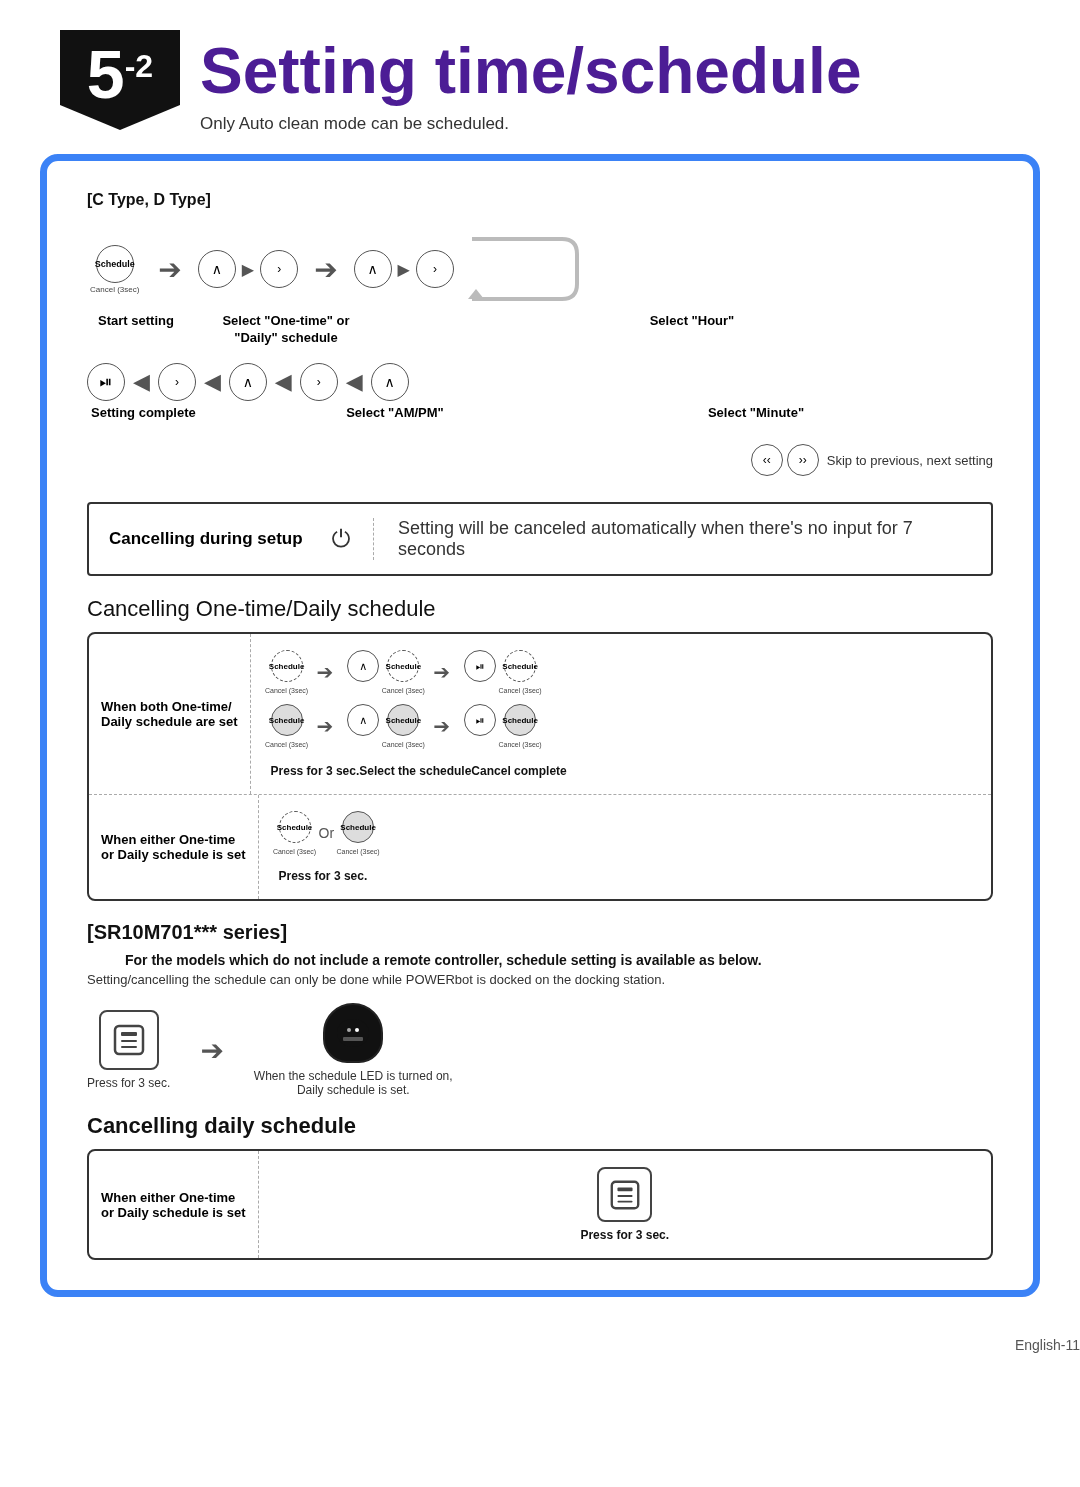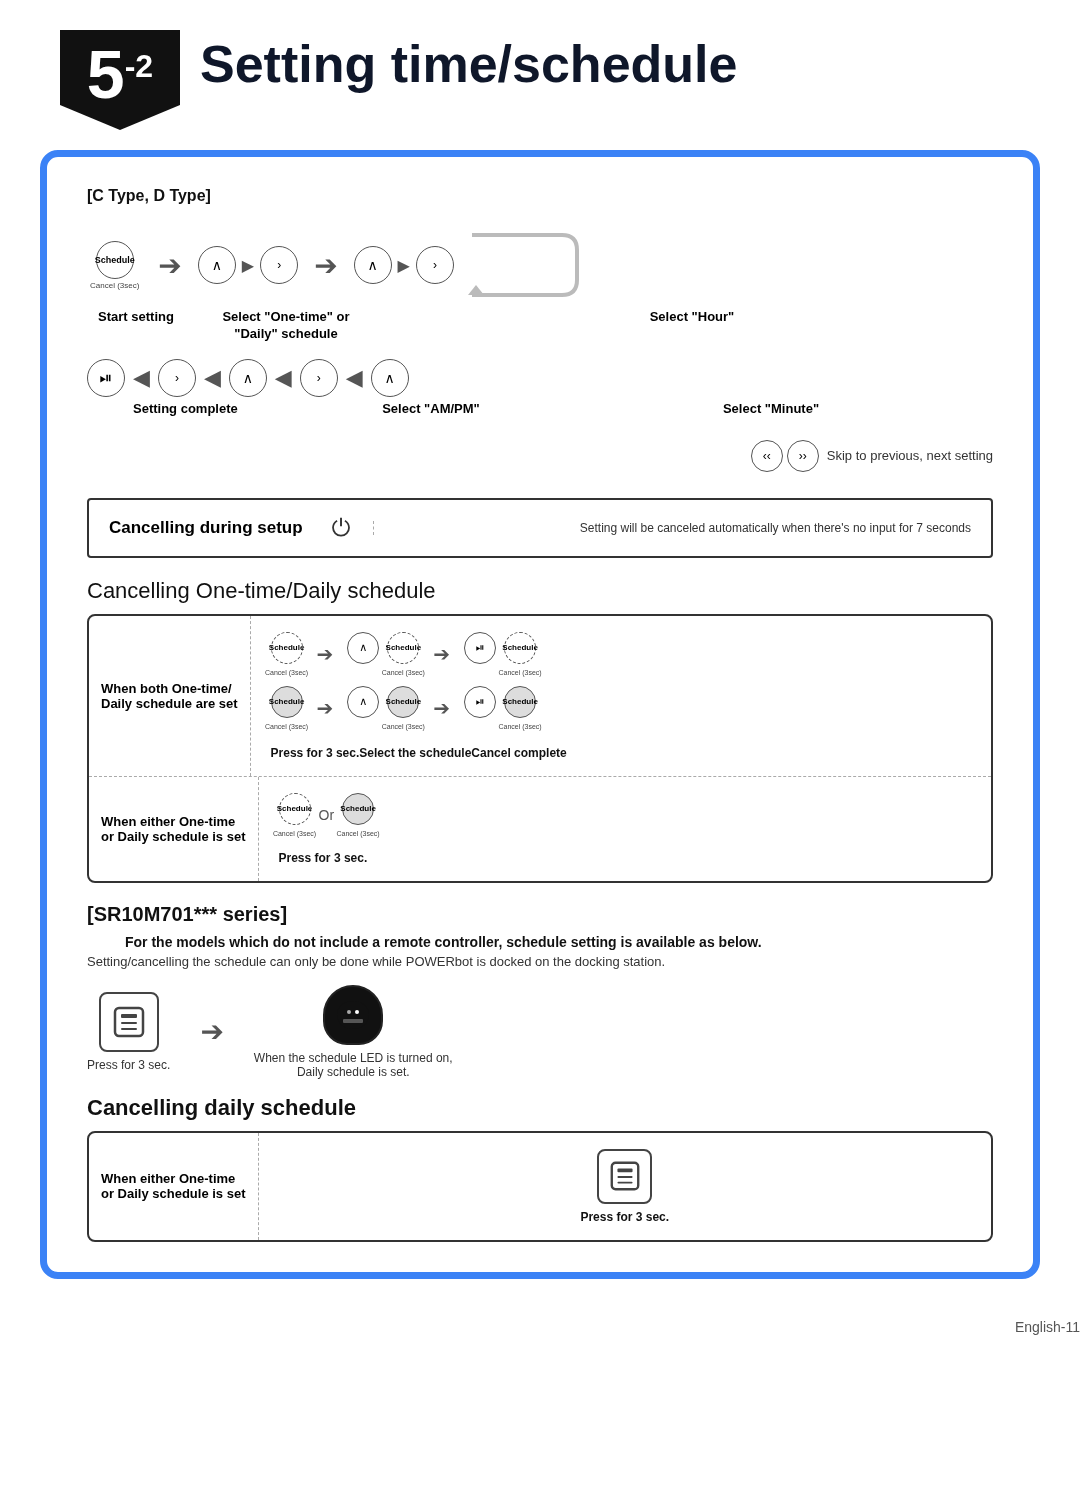--- a/index.html
+++ b/index.html
@@ -41,23 +41,23 @@
     .step-sub {
       font-size: 32px;
       font-weight: 700;
       color: #fff;
       margin-top: 8px;
     }
     .header-text {
       padding-top: 6px;
     }
     .header-title {
-      font-size: 52px;
+      font-size: 64px;
       font-weight: 800;
-      color: #0f172a;
+      color: #4c1d95;
       line-height: 1.1;
     }
     .header-subtitle {
       font-size: 17px;
       color: #333;
       margin-top: 8px;
     }
 
     
     .main-box {
@@ -99,26 +99,25 @@
       font-weight: 800;
       min-width: 200px;
     }
     .power-icon {
       font-size: 24px;
       color: #333;
       min-width: 40px;
       text-align: center;
     }
     .cancel-desc {
-      font-size: 12px;
+      font-size: 18px;
       color: #333;
       border-left: 1px dashed #aaa;
-      padding-left: 16px;
+      padding-left: 24px;
       flex: 1;
-      text-align: right;
     }
 
     
     .section-title {
       font-size: 22px;
       font-weight: 400;
       color: #111;
       margin: 20px 0 10px 0;
     }
 
@@ -378,20 +377,21 @@
 </head>
 <body>
 
 <div class="header-area">
   <div class="step-badge">
     <span class="step-number">5</span>
     <span class="step-sub">-2</span>
   </div>
   <div class="header-text">
     <div class="header-title">Setting time/schedule</div>
+    <div class="header-subtitle">Only Auto clean mode can be scheduled.</div>
   </div>
 </div>
 
 <div class="main-box">
 
   <div class="section-label">[C Type, D Type]</div>
 
   <div class="diagram-container">
 
     <div style="display:flex; align-items:center; gap:8px; flex-wrap:nowrap; margin-bottom:4px;">
@@ -445,21 +445,21 @@
 
       <span style="font-size:22px; color:#555;">◀</span>
 
       <div class="round-btn" style="font-size:12px;">›</div>
 
       <span style="font-size:22px; color:#555;">◀</span>
 
       <div class="chevron-btn">∧</div>
     </div>
 
-    <div style="display:flex; gap:8px; margin-bottom:8px; padding-left:4px;margin-left:42px;">
+    <div style="display:flex; gap:14px; margin-bottom:8px; padding-left:4px;">
       <div style="width:180px; font-size:13px; font-weight:700; text-align:left;">Setting complete</div>
       <div style="width:220px; font-size:13px; font-weight:700; text-align:center;">Select "AM/PM"</div>
       <div style="flex:1; font-size:13px; font-weight:700; text-align:center;">Select "Minute"</div>
     </div>
 
     <div class="skip-note">
       <div class="skip-icon">
         <div class="round-btn" style="width:32px;height:32px;font-size:12px;">‹‹</div>
         <div class="round-btn" style="width:32px;height:32px;font-size:12px;">››</div>
       </div>

